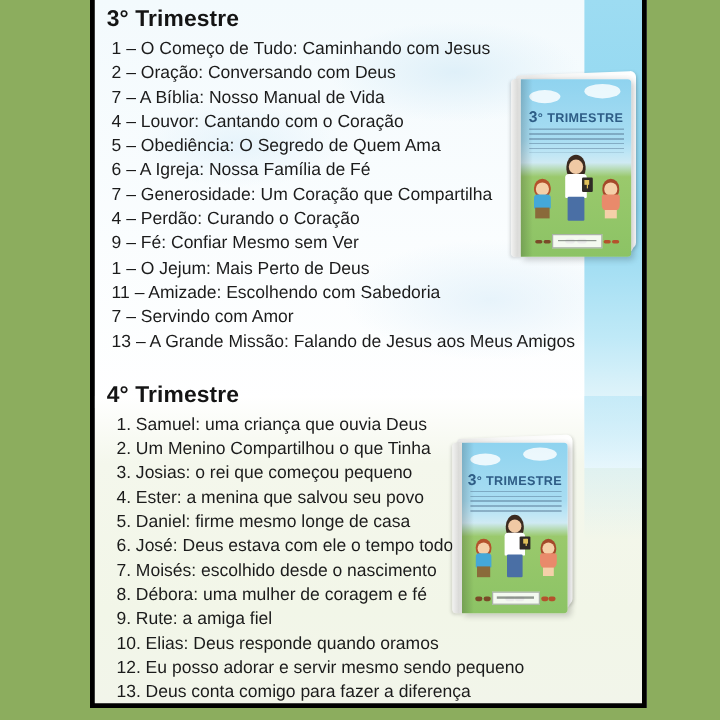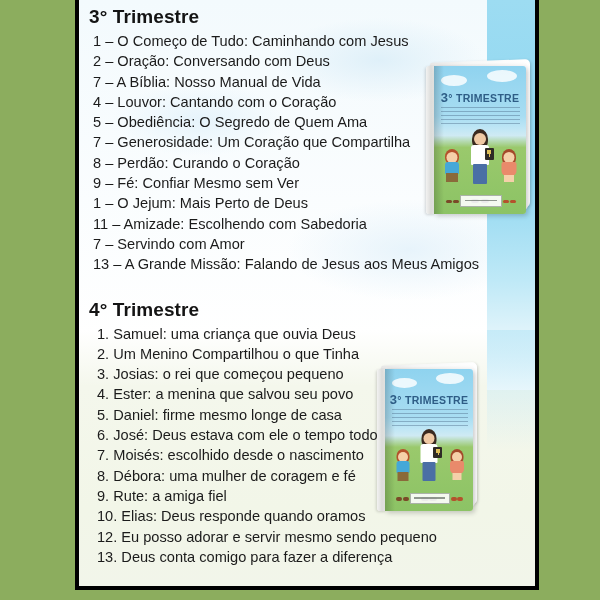--- a/index.html
+++ b/index.html
@@ -266,22 +266,23 @@
 
     <div class="content">
 
       <h2 class="section-title">3° Trimestre</h2>
       <ul class="lesson-list">
         <li>1 – O Começo de Tudo: Caminhando com Jesus</li>
         <li>2 – Oração: Conversando com Deus</li>
         <li>7 – A Bíblia: Nosso Manual de Vida</li>
         <li>4 – Louvor: Cantando com o Coração</li>
         <li>5 – Obediência: O Segredo de Quem Ama</li>
+        <li>6 – A Igreja: Nossa Família de Fé</li>
         <li>7 – Generosidade: Um Coração que Compartilha</li>
-        <li>8 – Perdão: Curando o Coração</li>
+        <li>4 – Perdão: Curando o Coração</li>
         <li>9 – Fé: Confiar Mesmo sem Ver</li>
         <li>1 – O Jejum: Mais Perto de Deus</li>
         <li>11 – Amizade: Escolhendo com Sabedoria</li>
         <li>7 – Servindo com Amor</li>
         <li>13 – A Grande Missão: Falando de Jesus aos Meus Amigos</li>
       </ul>
 
       <h2 class="section-title second">4° Trimestre</h2>
       <ul class="lesson-list indented">
         <li>1. Samuel: uma criança que ouvia Deus</li>

